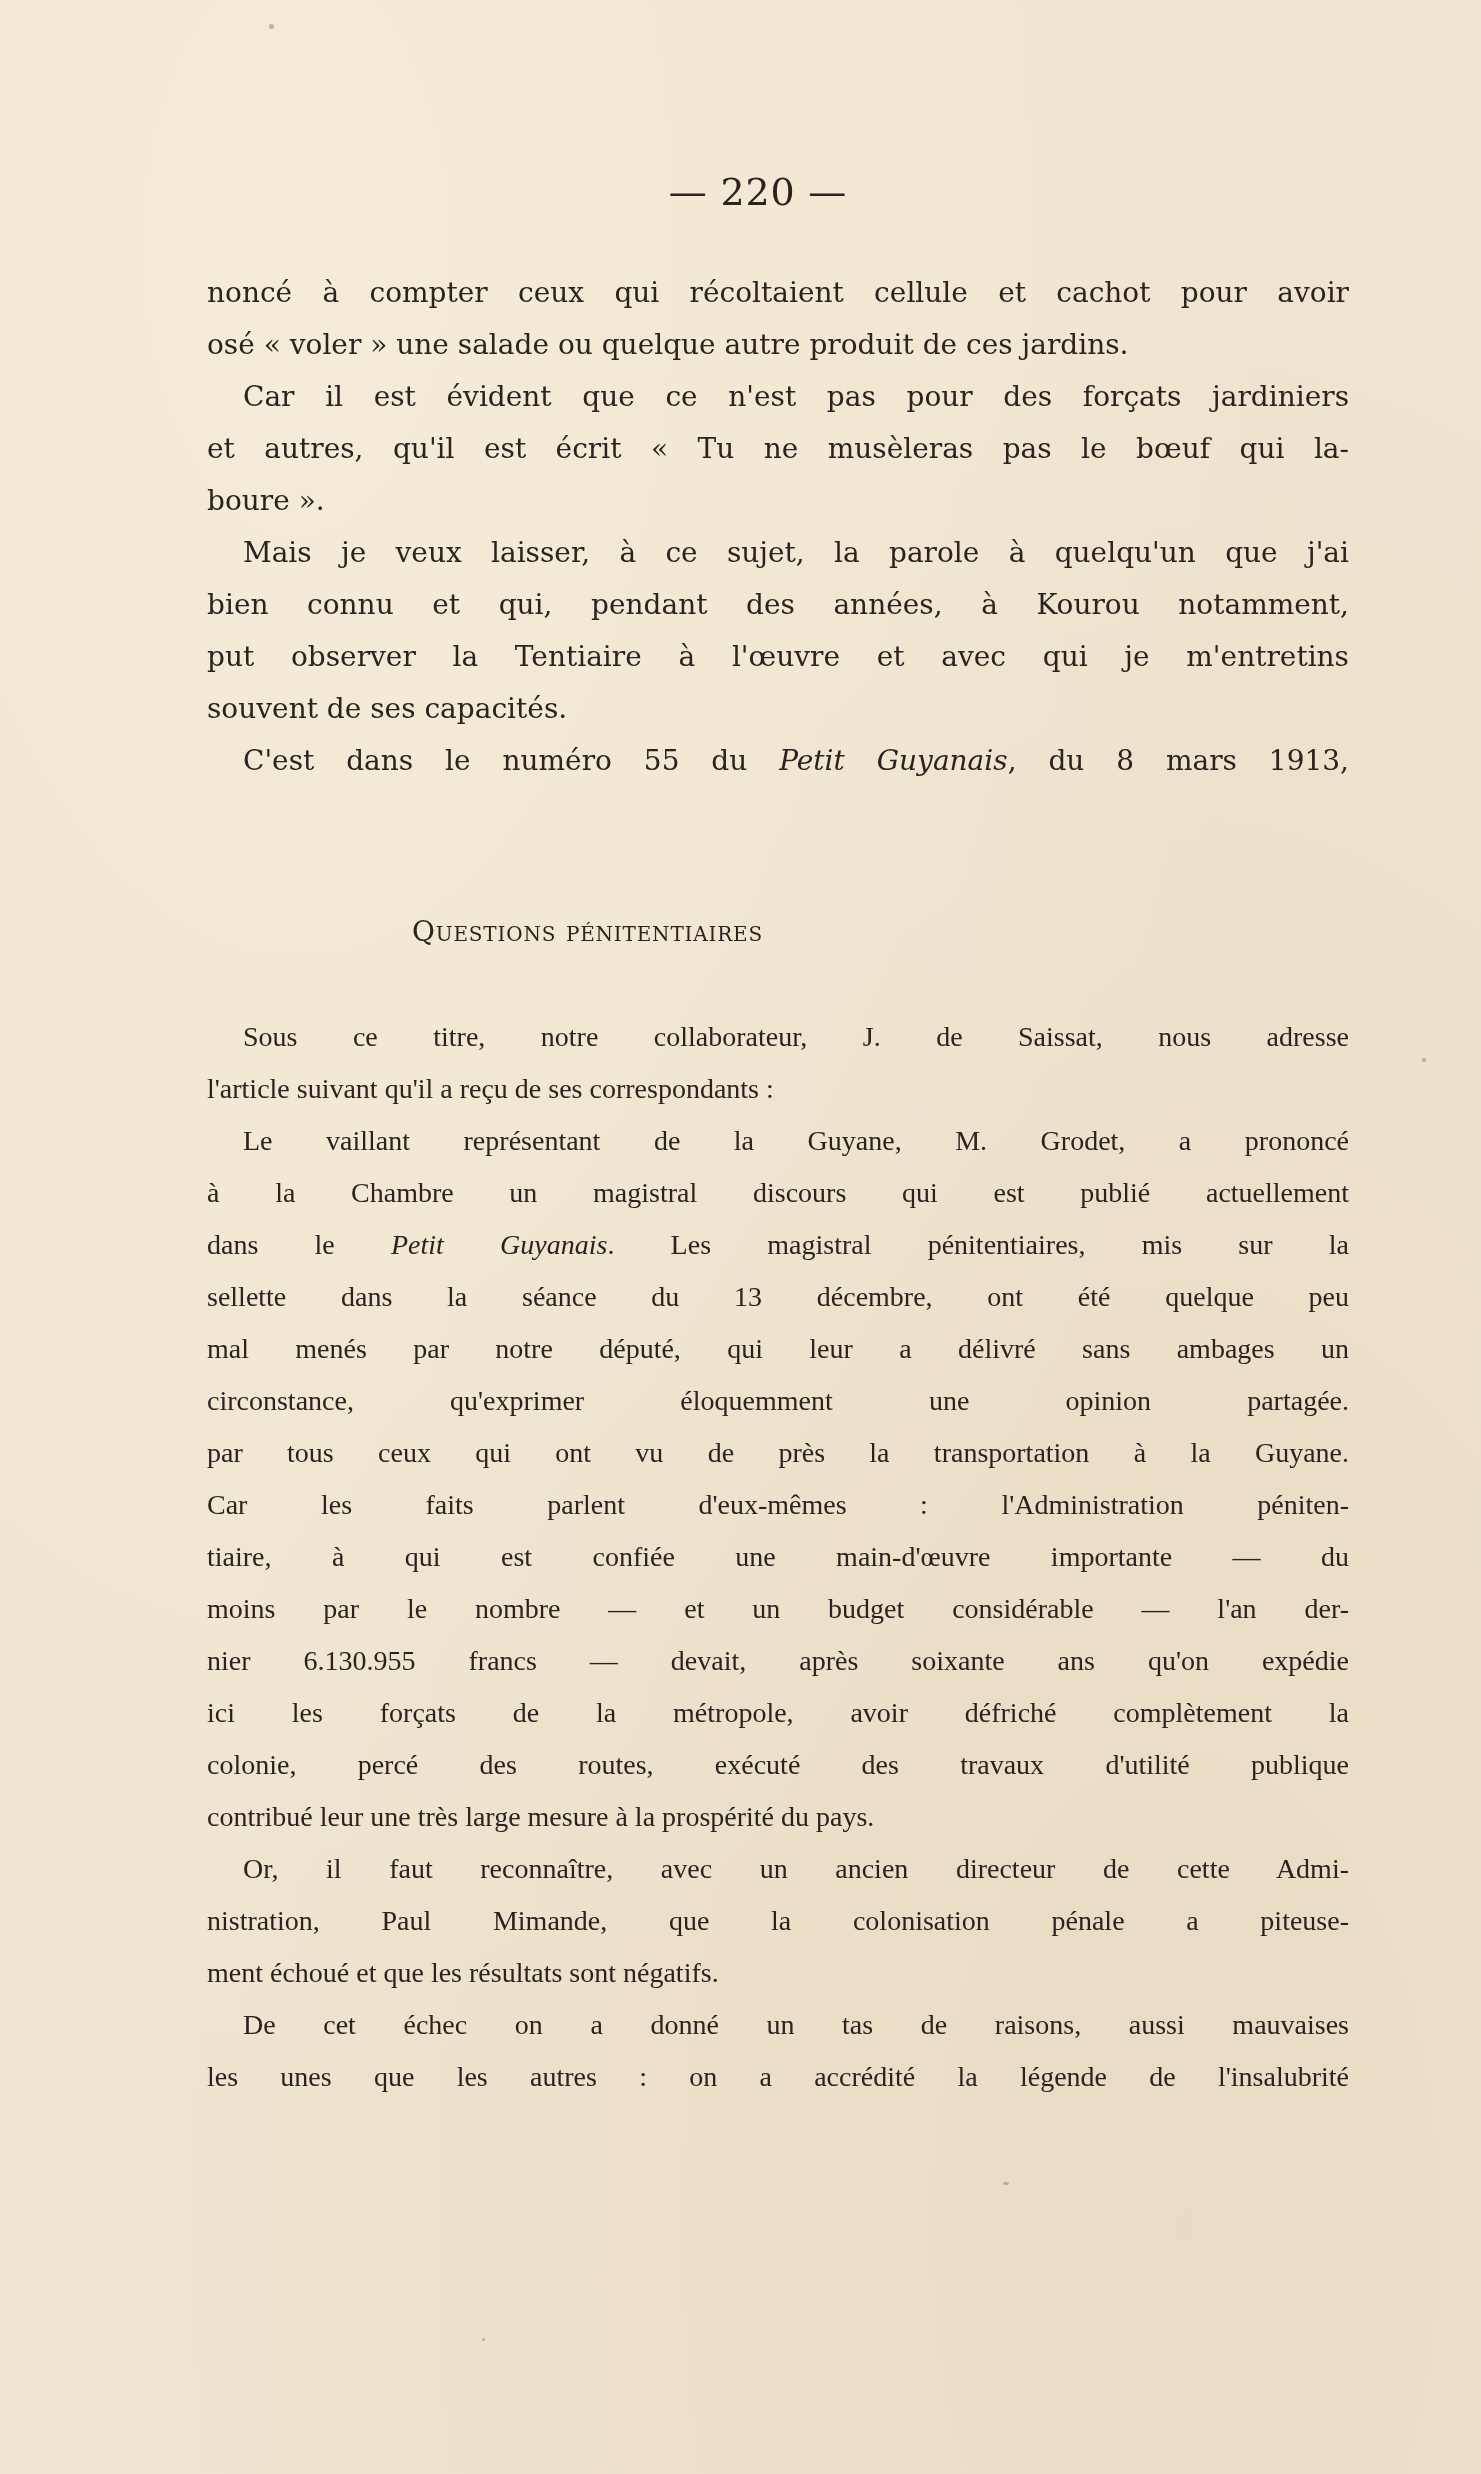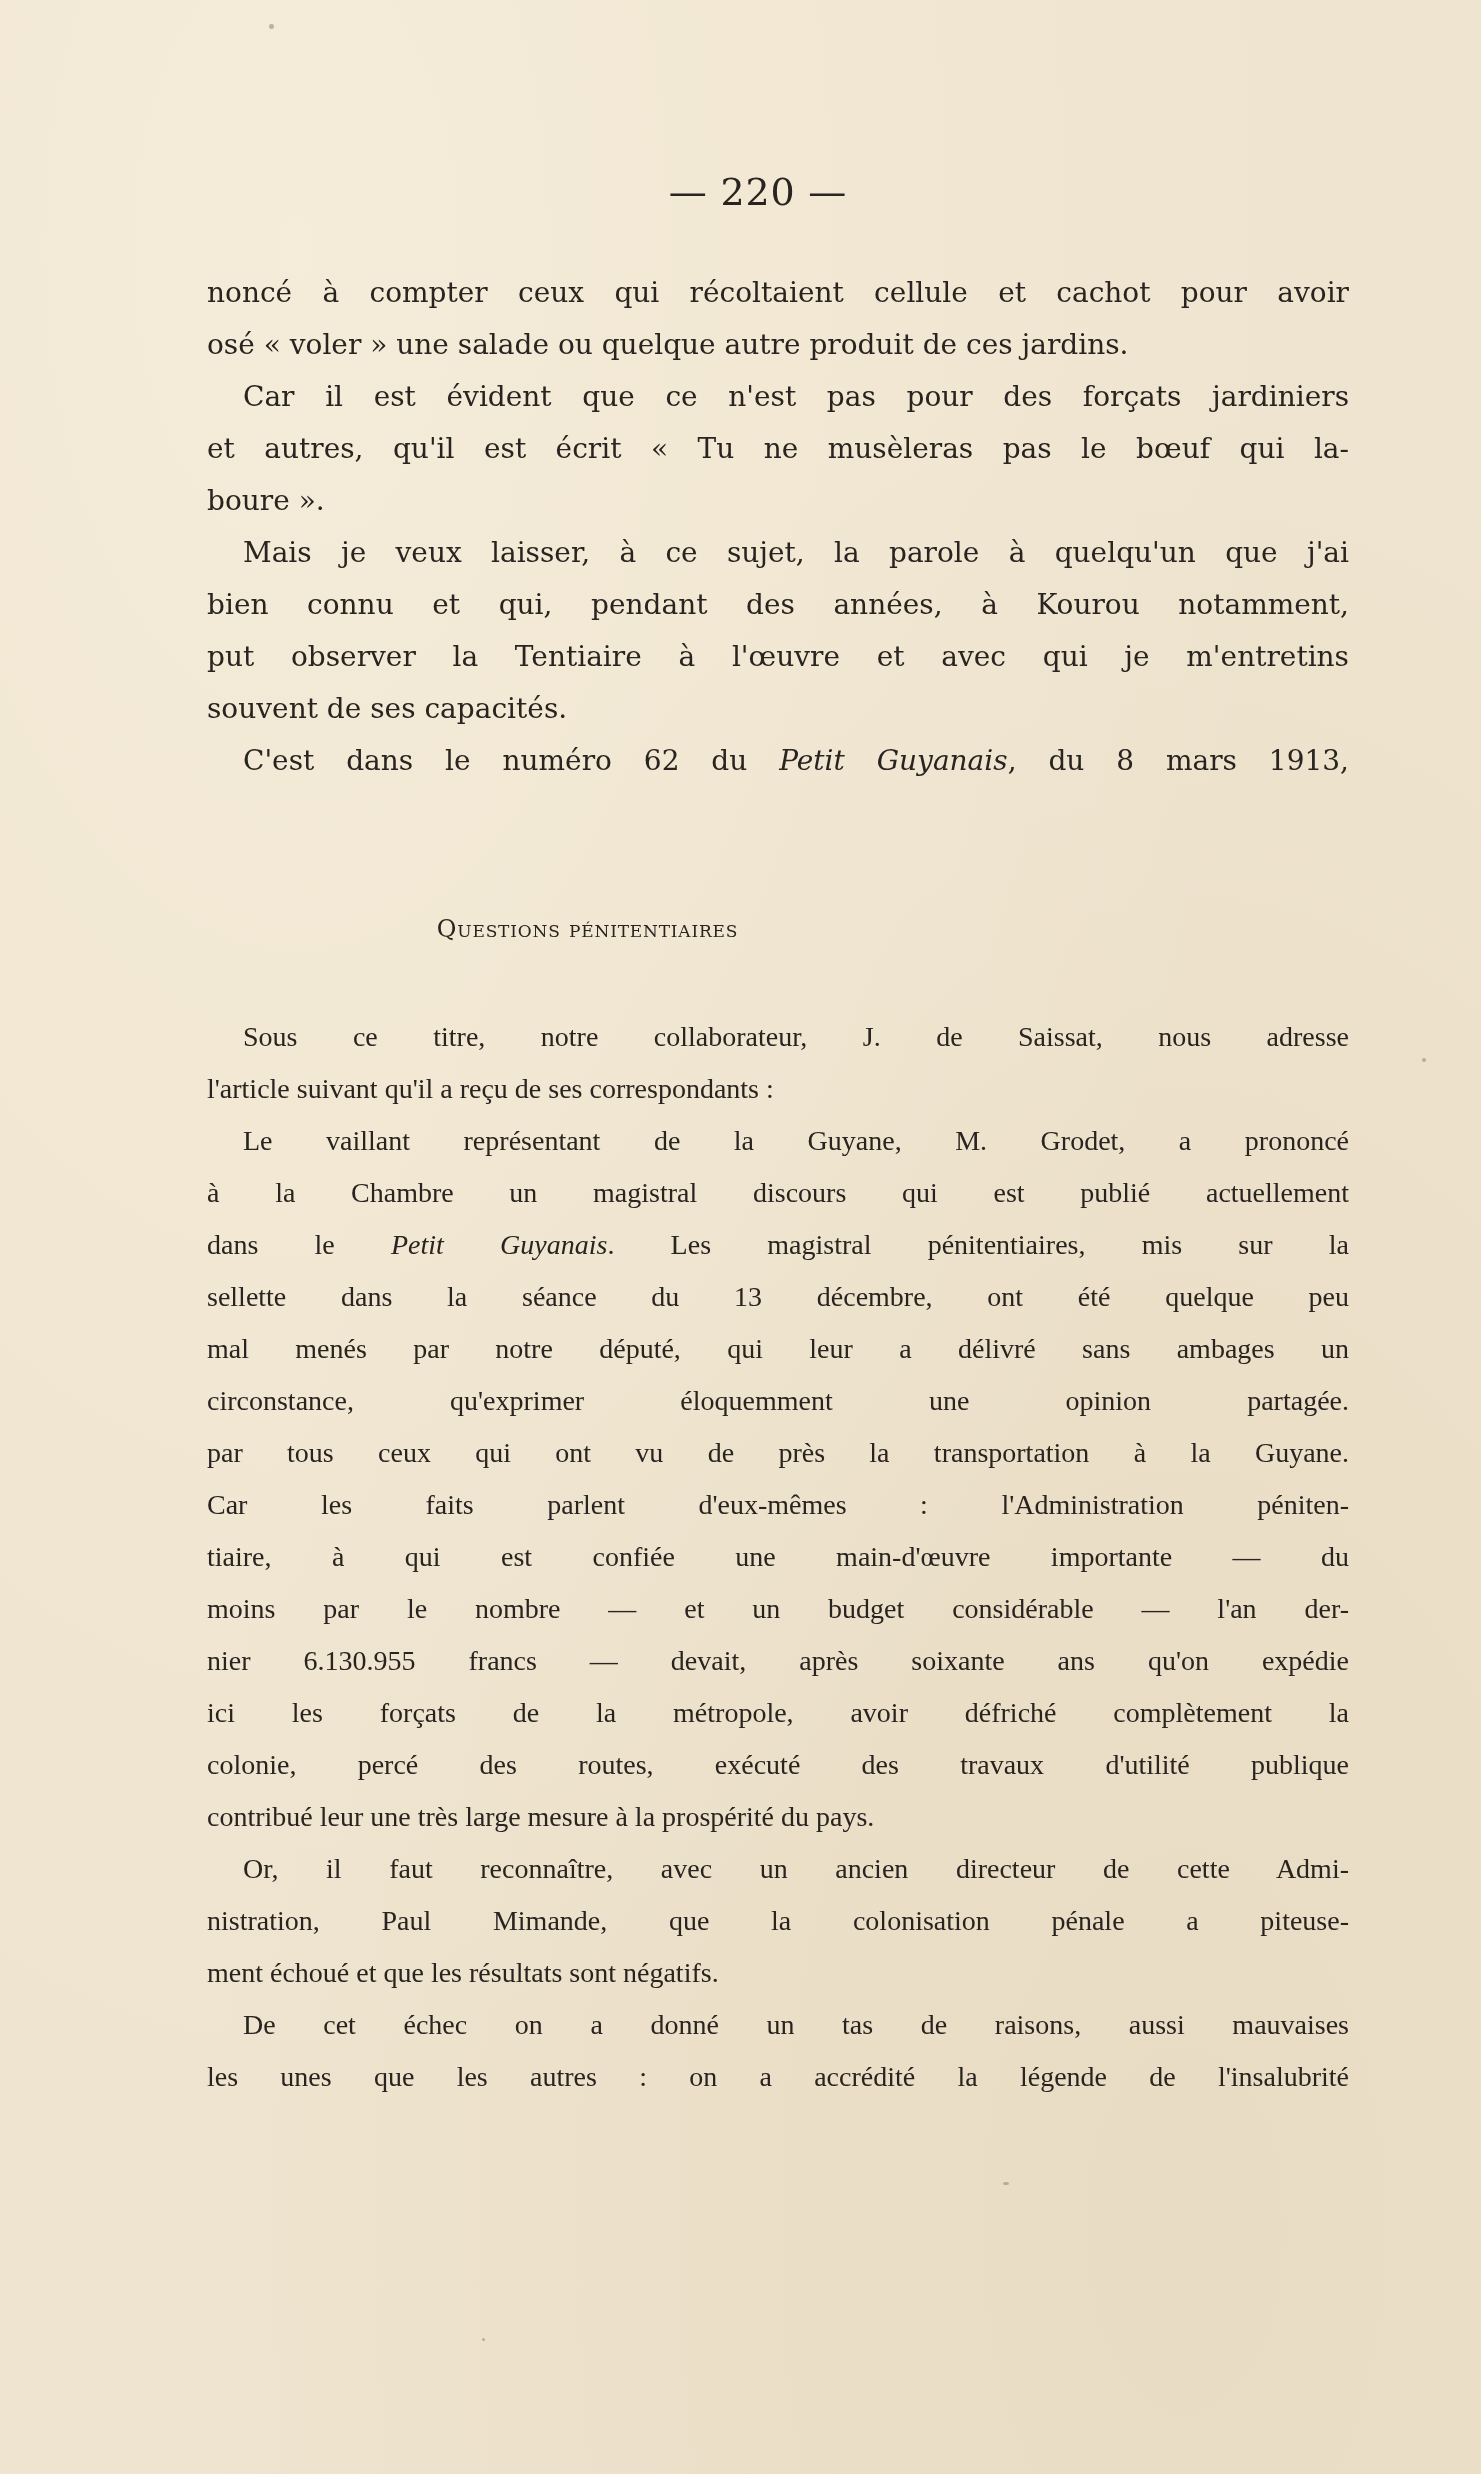--- a/index.html
+++ b/index.html
@@ -23,41 +23,41 @@
   }
   .line {
     display:block; height:52px; white-space:nowrap;
     text-align:justify; text-align-last:justify;
   }
   .line.last { text-align-last:left; }
   .line.indent { padding-left:36px; }
   em { font-style:italic; }
   .heading {
     position:absolute; top:915px; left:0; width:1175px;
-    text-align:center; font-size:24px; letter-spacing:0.8px;
+    text-align:center; font-size:28px; letter-spacing:0.8px;
     font-variant:small-caps;
   }
   .speck { position:absolute; background:#8a7a66; border-radius:50%; opacity:.5; }
 </style>
 </head>
 <body>
 
 <div class="page-number">— 220 —</div>
 
 <div class="text-block" style="top:267px;">
   <span class="line">noncé à compter ceux qui récoltaient cellule et cachot pour avoir</span>
   <span class="line last">osé « voler » une salade ou quelque autre produit de ces jardins.</span>
   <span class="line indent">Car il est évident que ce n'est pas pour des forçats jardiniers</span>
   <span class="line">et autres, qu'il est écrit « Tu ne musèleras pas le bœuf qui la-</span>
   <span class="line last">boure ».</span>
   <span class="line indent">Mais je veux laisser, à ce sujet, la parole à quelqu'un que j'ai</span>
   <span class="line">bien connu et qui, pendant des années, à Kourou notamment,</span>
   <span class="line">put observer la Tentiaire à l'œuvre et avec qui je m'entretins</span>
   <span class="line last">souvent de ses capacités.</span>
-  <span class="line indent"><span>C'est dans le numéro 62 du </span><em>Petit Guyanais</em><span>, du 8 mars 1913,</span></span>
+  <span class="line indent"><span>C'est dans le numéro 55 du </span><em>Petit Guyanais</em><span>, du 8 mars 1913,</span></span>
 </div>
 
 <div class="heading">Questions pénitentiaires</div>
 
 <div class="text-block" style="top:1011px;font-family:Liberation Serif, serif;">
   <span class="line indent">Sous ce titre, notre collaborateur, J. de Saissat, nous adresse</span>
   <span class="line last">l'article suivant qu'il a reçu de ses correspondants :</span>
   <span class="line indent">Le vaillant représentant de la Guyane, M. Grodet, a prononcé</span>
   <span class="line">à la Chambre un magistral discours qui est publié actuellement</span>
   <span class="line"><span>dans le </span><em>Petit Guyanais</em><span>. Les magistral pénitentiaires, mis sur la</span></span>

